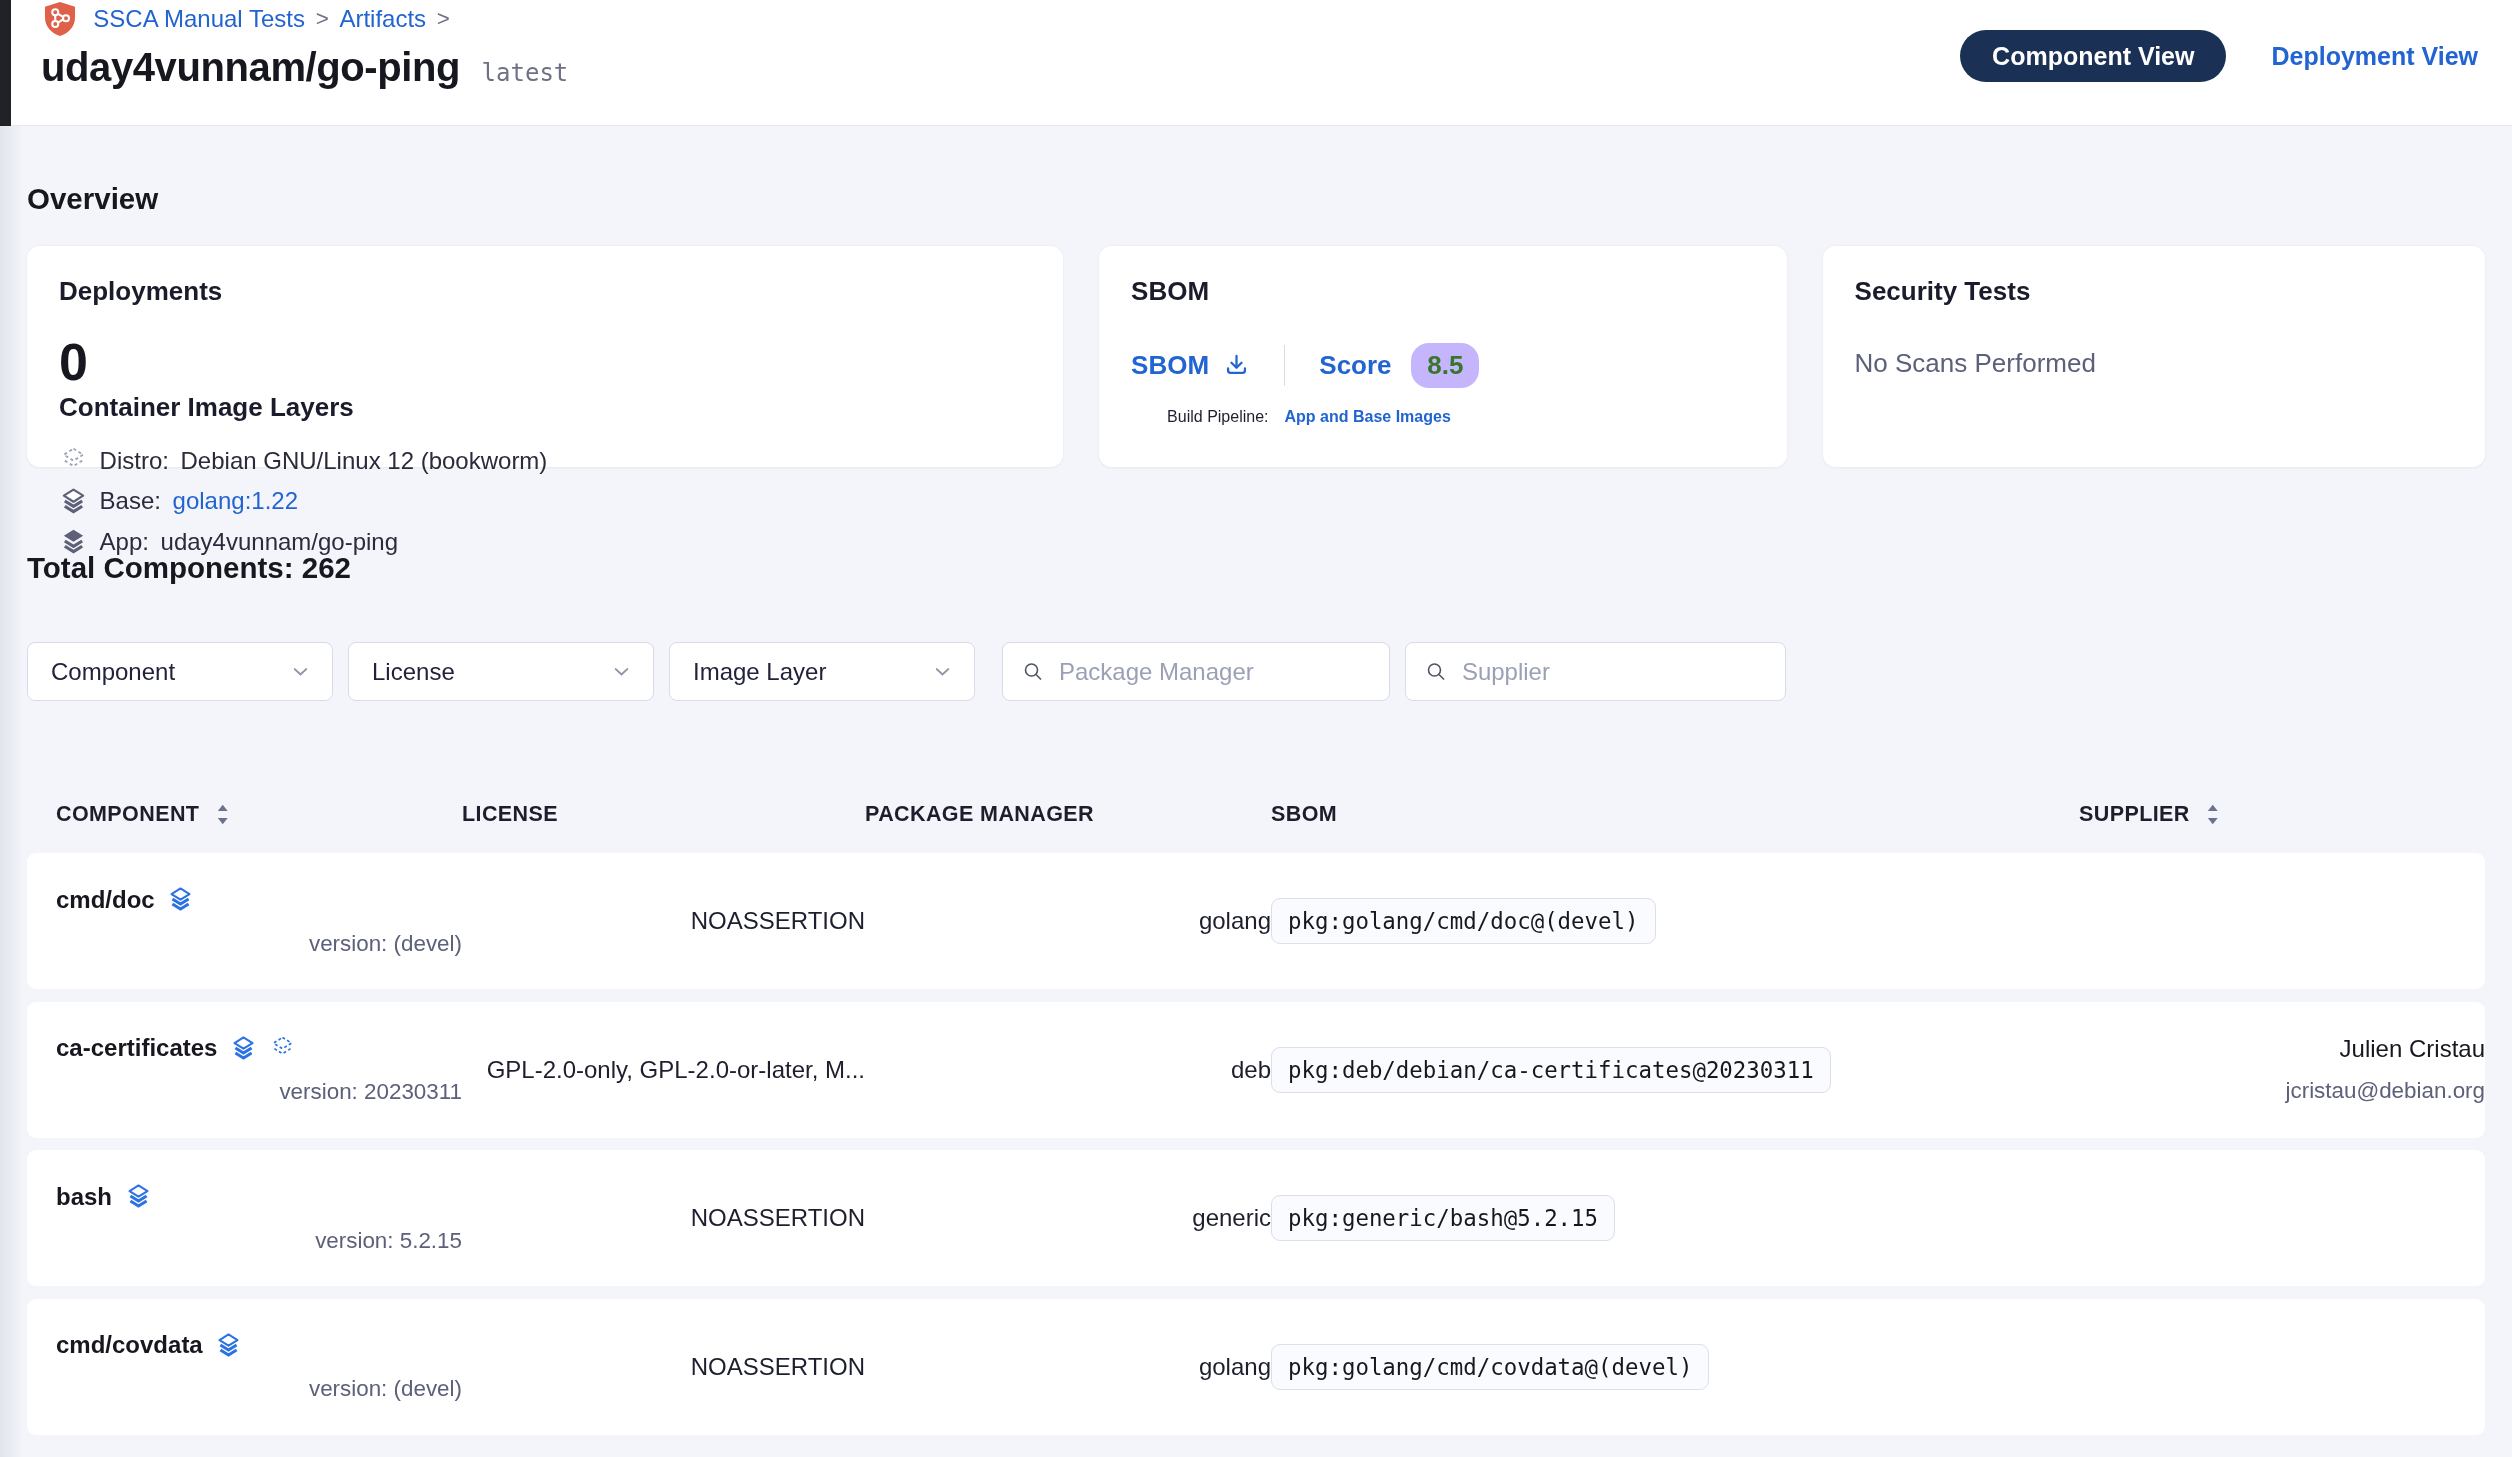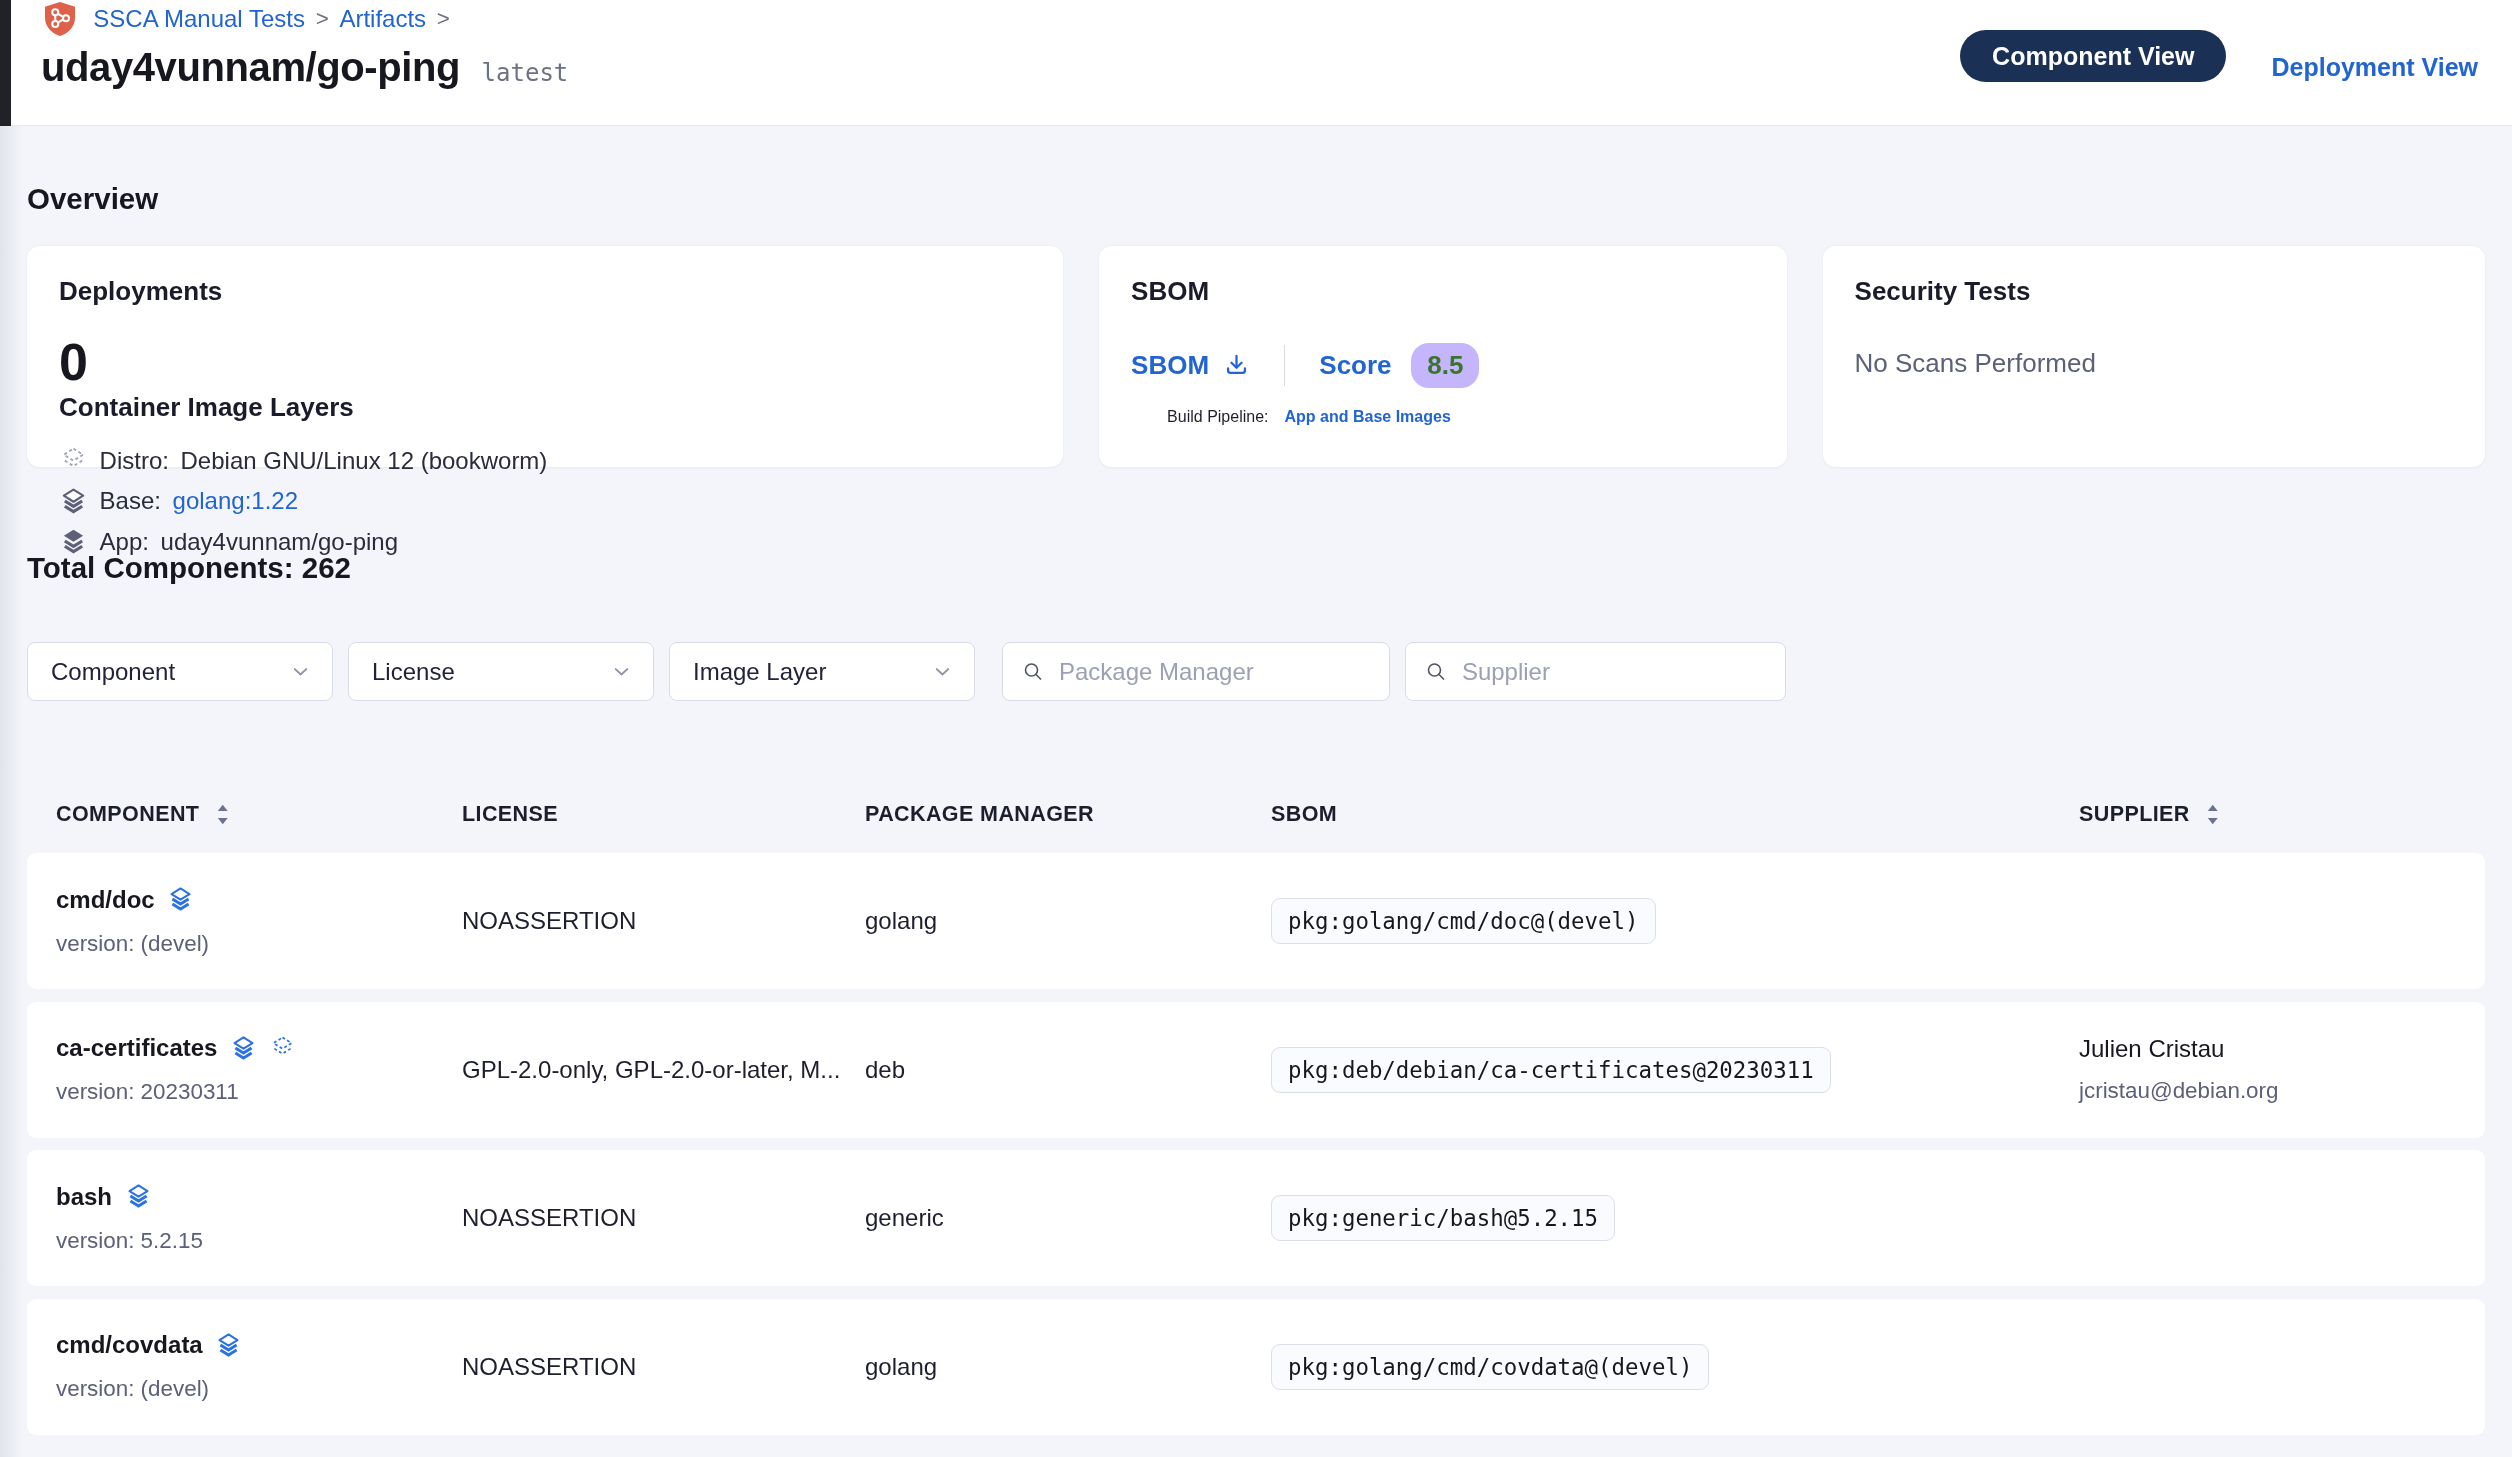--- a/index.html
+++ b/index.html
@@ -19,21 +19,21 @@
   .header { height:126px; background:#fff; border-bottom:0.9px solid #e7e9f1;
     display:flex; justify-content:space-between; padding:0 34px 0 41px; position:relative; z-index:2; }
   .header-left { }
   .breadcrumb { display:flex; align-items:center; gap:10.7px; font-size:24px; color:#6d7183; }
   .crumb-link { color:#2264d1; font-weight:500; cursor:pointer; }
   .crumb-sep { color:#6d7183; font-size:22.4px; }
   .logo { width:38px; height:38px; margin-right:3.6px; }
   .title-row { display:flex; align-items:baseline; gap:21.5px; margin-top:7.2px; }
   .page-title { font-size:40px; font-weight:bold; color:#16171f; letter-spacing:-0.4px; }
   .tag { font-family:"DejaVu Sans Mono", monospace; font-size:24px; color:#6d7183; }
-  .header-right { display:flex; align-items:flex-end; gap:45px; margin-top:30px; height:52px; }
+  .header-right { display:flex; align-items:center; gap:45px; margin-top:30px; height:52px; }
   .pill { background:#1b3055; color:#fff; font-weight:bold; font-size:25px; padding:0 32px;
     height:52px; border-radius:27px; display:flex; align-items:center; cursor:pointer; }
   .dep-link { color:#2264d1; font-weight:bold; font-size:25px; cursor:pointer; }
 
   
   .content { padding:0 27px; position:relative; z-index:1; }
   .section-heading { font-size:29.5px; font-weight:bold; color:#16171f; }
   .overview-heading { padding-top:56px; }
   .total-heading { padding-top:84px; }
 
@@ -74,21 +74,21 @@
   .search input { border:none; outline:none; font-size:24px; color:#22233a; width:100%; background:transparent;
     font-family:"Liberation Sans", sans-serif; }
   .search input::placeholder { color:#9ba0b5; }
 
   
   .tgrid { display:grid; grid-template-columns:406px 403px 406px 808px 1fr; }
   .table-head { padding-left:29px; margin-top:100px; font-size:21.5px; font-weight:bold;
     color:#1d1e2c; letter-spacing:0.4px; }
   .th { display:flex; align-items:center; gap:12.5px; }
   .sortable { cursor:pointer; }
-  .rows { margin-top:25px; display:flex; flex-direction:column; gap:12.5px; }
+  .rows { margin-top:25px; display:flex; flex-direction:column; gap:12.5px;text-align:right; }
   .row { background:#fff; border-radius:9px; height:136px; padding-left:29px; }
   .cell { display:flex; flex-direction:column; justify-content:center; }
   .comp-name { display:flex; align-items:center; gap:12.5px; font-size:24px; font-weight:bold; color:#16171f; }
   .version { margin-top:17px; font-size:22.4px; color:#5c6079; }
   .plain { font-size:24px; color:#1e1f2e; }
   .cell-purl { align-items:flex-start; }
   .purl-badge { font-family:"DejaVu Sans Mono", monospace; font-size:22.4px; color:#16171f;
     background:#fafbff; border:1.8px solid #dcdeea; border-radius:9px; padding:9px 16px; white-space:nowrap; }
   .sup-name { font-size:24px; font-weight:500; color:#16171f; }
   .sup-email { margin-top:15px; font-size:22.4px; color:#5c6079; }

